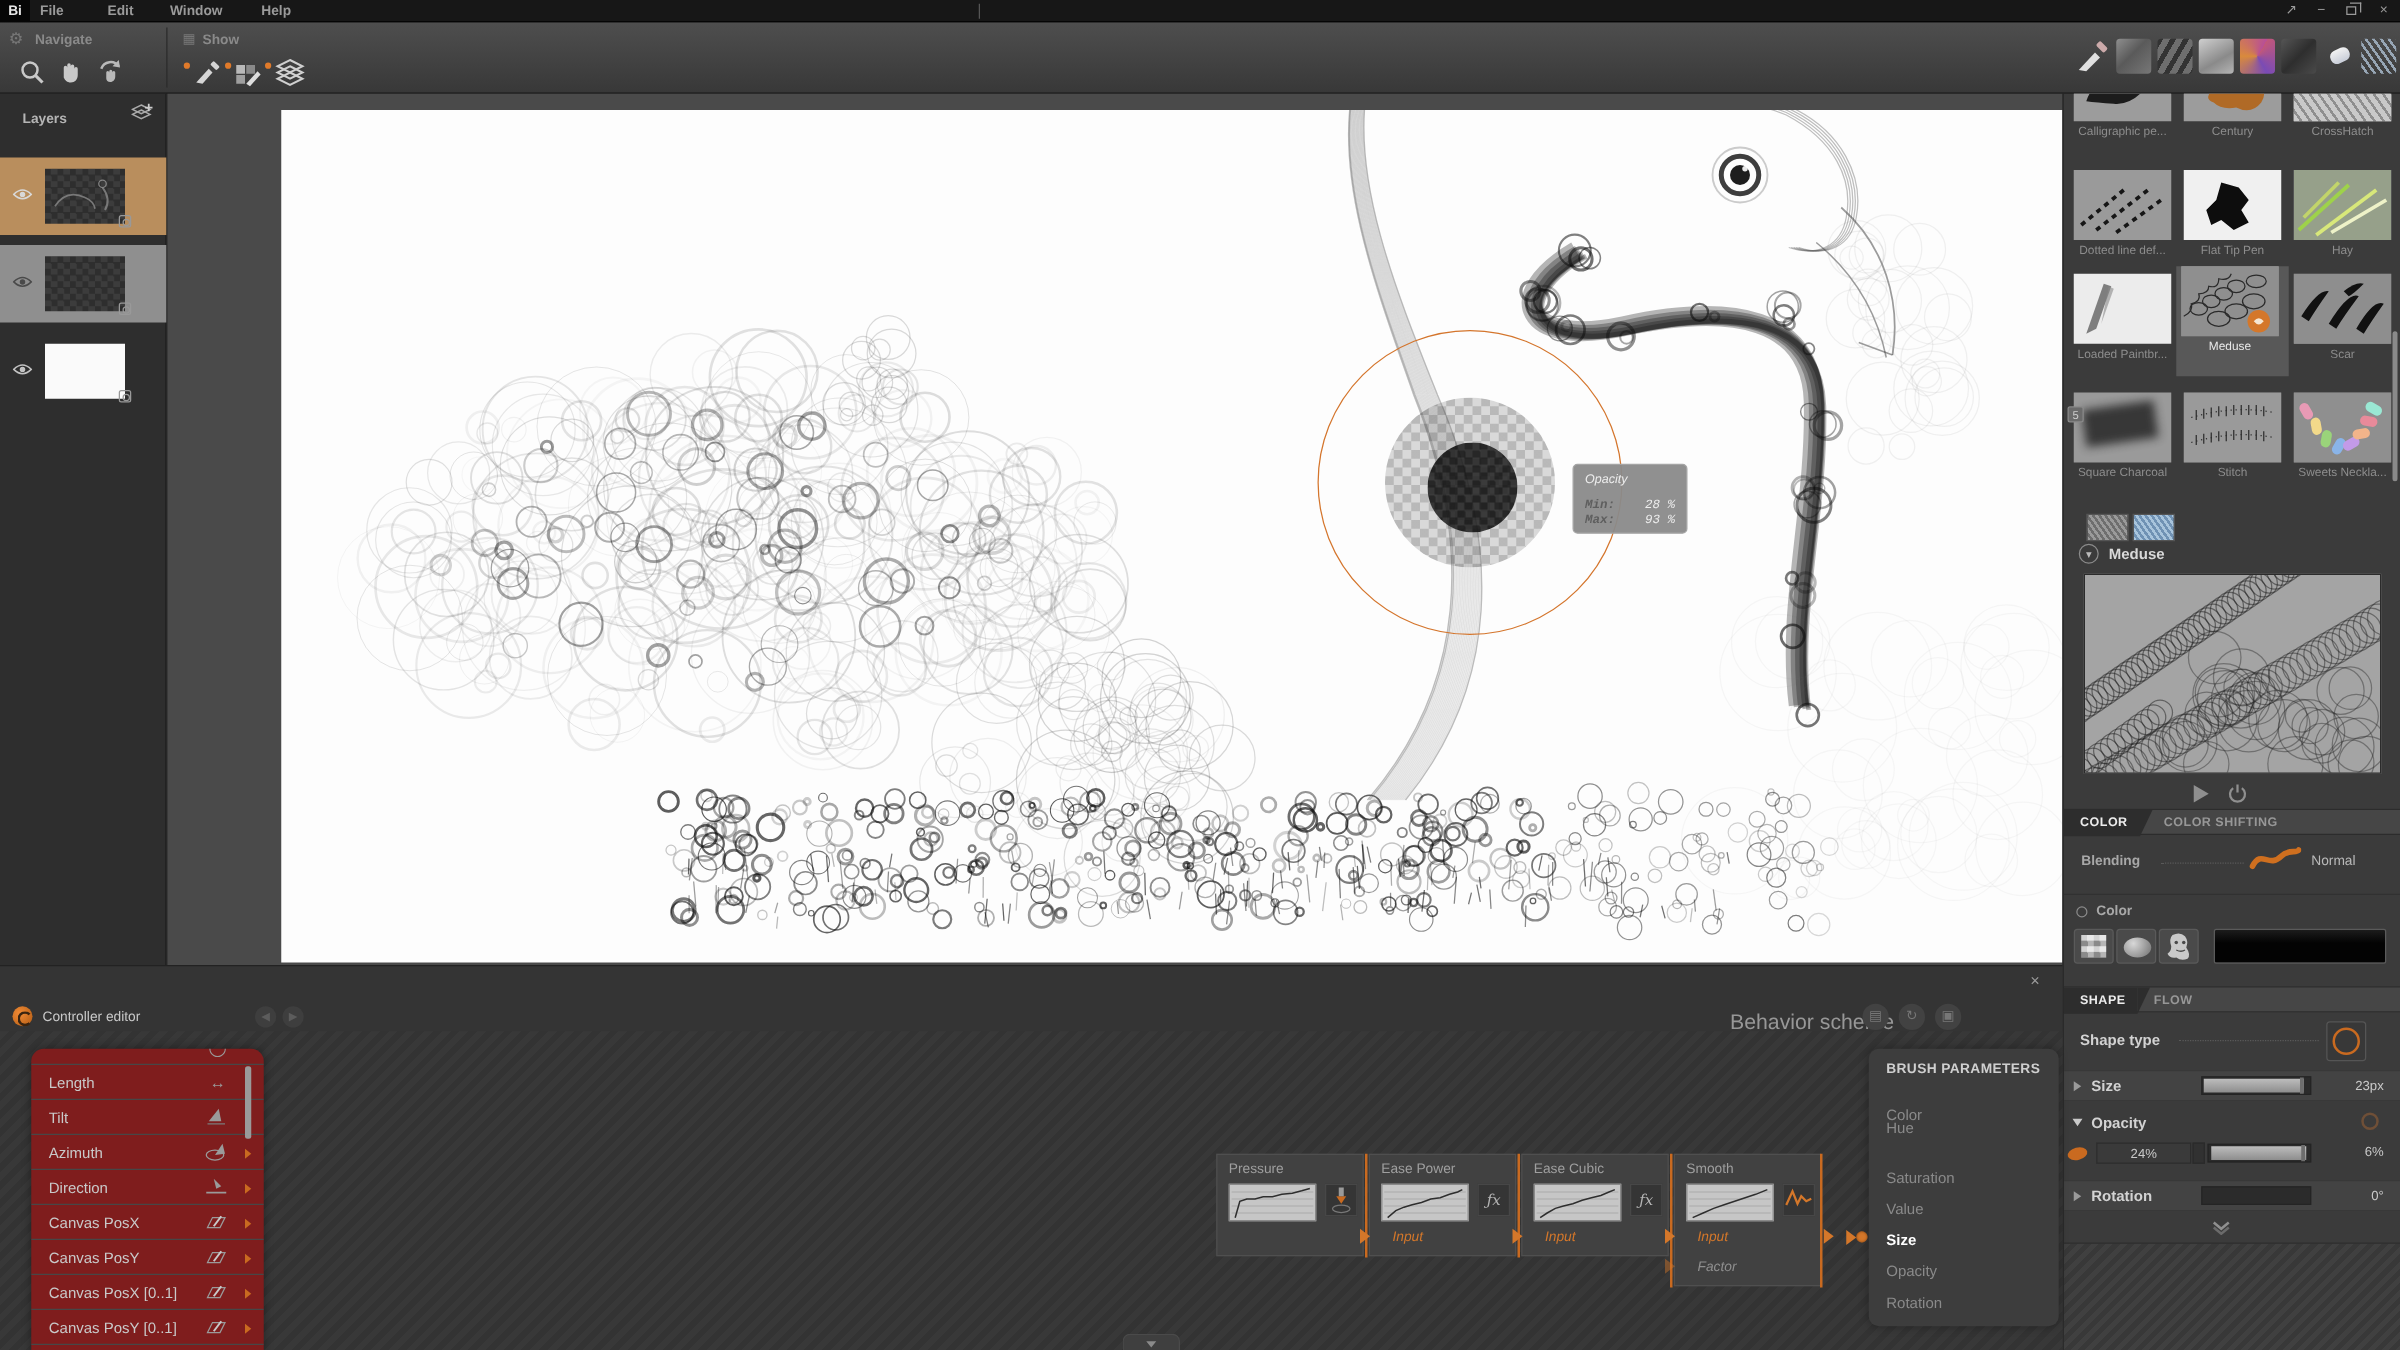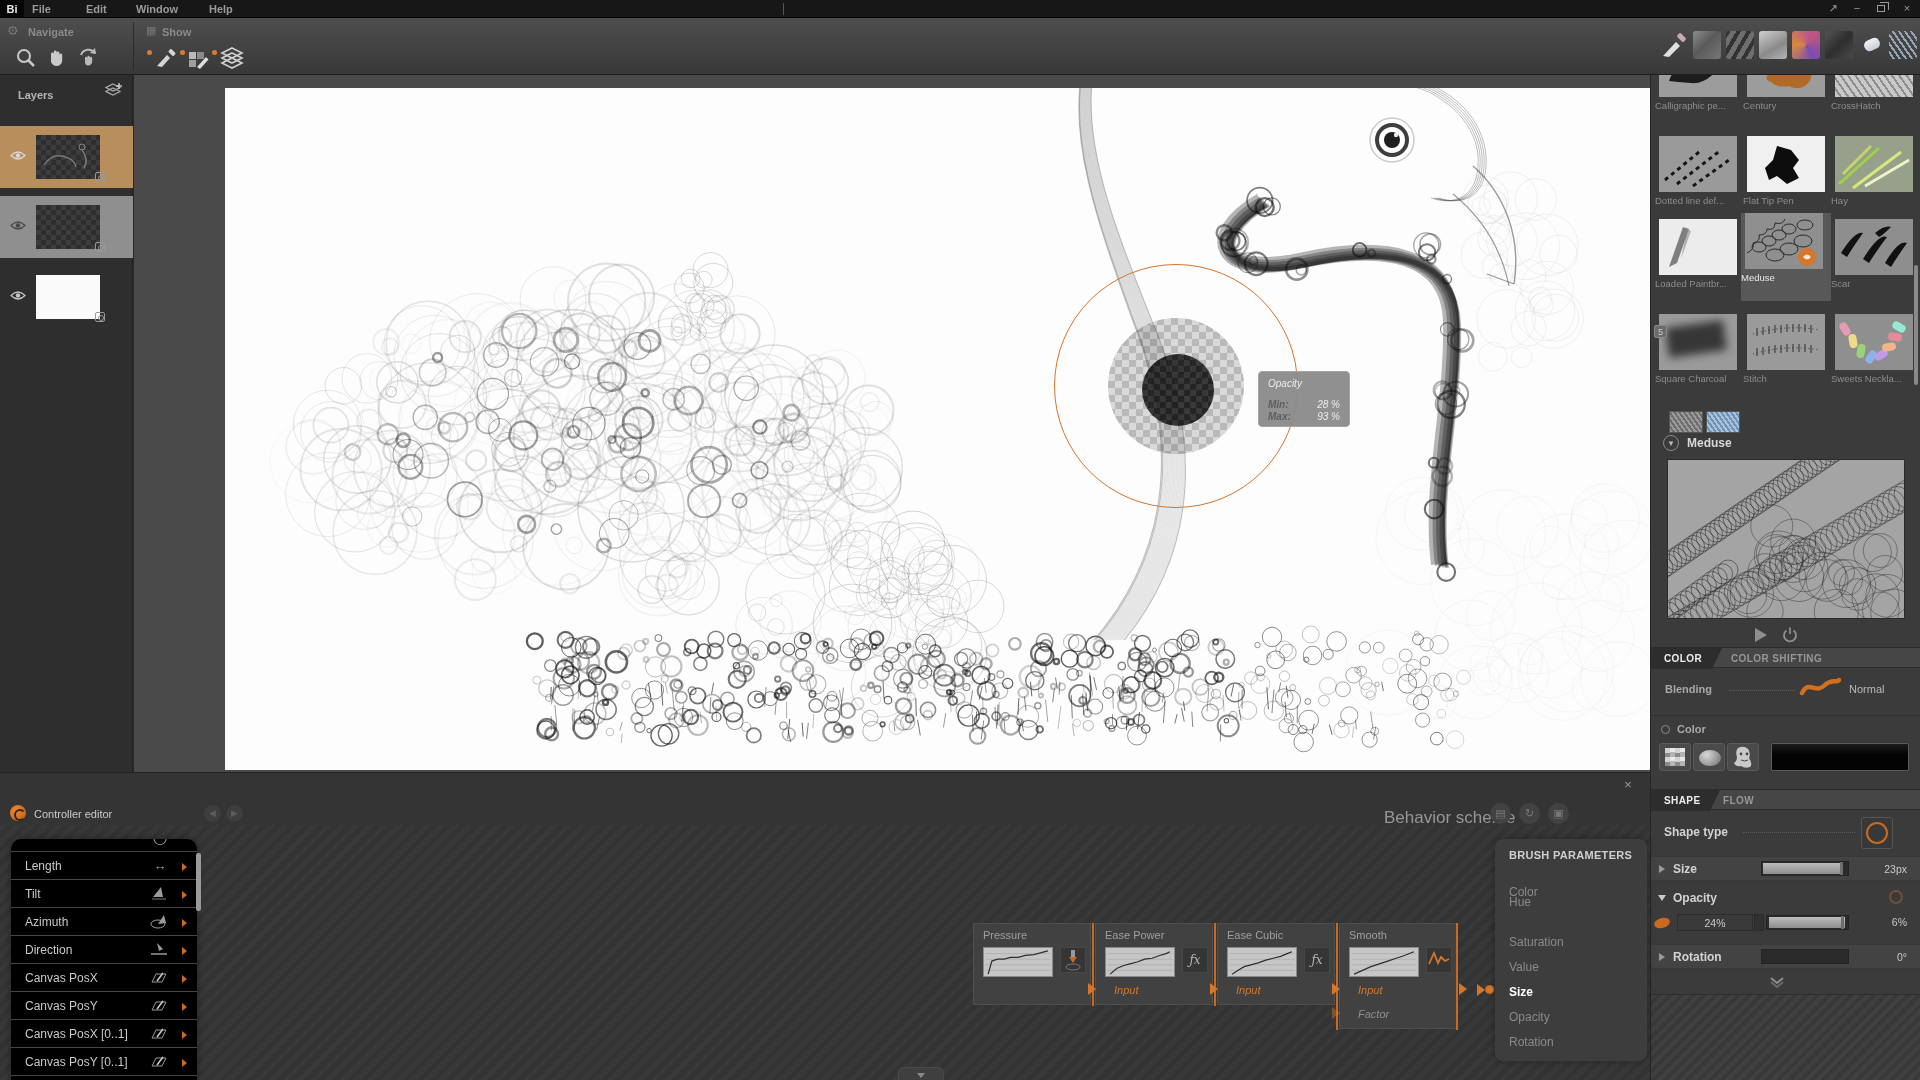--- a/index.html
+++ b/index.html
@@ -60,29 +60,29 @@
     background-image:conic-gradient(rgba(40,40,40,.32) 25%, rgba(90,90,90,.22) 0 50%, rgba(40,40,40,.32) 0 75%, rgba(90,90,90,.22) 0);
     background-size:14px 14px; }
   .cursor-core { position:absolute; left:917px; top:266px; width:72px; height:72px; border-radius:50%;
     background:rgba(30,30,30,.85);
     background-image:conic-gradient(rgba(0,0,0,.35) 25%, transparent 0 50%, rgba(0,0,0,.35) 0 75%, transparent 0);
     background-size:12px 12px; }
   #cursor-tooltip { position:absolute; left:1033px; top:283px; width:92px; height:56px;
     background:rgba(138,138,138,.95); border:1px solid #a5a5a5; border-radius:4px;
     font-size:10px; color:#e6e6e6; }
   #cursor-tooltip .tt-title { position:absolute; left:9px; top:6px; font-style:italic; color:#ededed; }
-  .tt-row { position:absolute; left:9px; right:9px; height:11px; font-style:italic; color:#5e5e5e; font-weight:bold; }
+  .tt-row { position:absolute; left:9px; right:9px; height:11px; font-style:italic; color:#5e5e5e; font-weight:bold;font-family:Liberation Mono, monospace; }
   .tt-row .v { position:absolute; right:0; color:#ededed; font-weight:normal; }
 
   
   #right-panel { position:absolute; left:1650px; top:75px; width:270px; height:1005px; background:#3b3b3b;
     border-left:1px solid #262626; overflow:hidden; font-size:11px; }
   .preset { position:absolute; width:86px; height:76px; }
   .preset .pthumb { position:absolute; left:4px; top:0; width:78px; height:56px; background:#9a9a9a; overflow:hidden; }
-  .preset .plabel { position:absolute; left:0; top:59px; width:86px; text-align:left; color:#8d8d8d;
+  .preset .plabel { position:absolute; left:0; top:59px; width:86px; text-align:center; color:#8d8d8d;
     font-size:9.5px; white-space:nowrap; overflow:hidden; }
   .preset.selected { background:#585858; margin:-6px 0 0 -2px; padding:6px 0 0 2px; width:90px; height:88px; }
   .preset.selected .plabel { color:#e8e8e8; }
   #badge5 { position:absolute; left:3px; top:250px; width:13px; height:13px; background:#6b6b6b;
     border:1px solid #8a8a8a; border-radius:2px; color:#ccc; font-size:9px; text-align:center; line-height:12px; }
   #rp-scroll { position:absolute; right:2px; top:190px; width:4px; height:120px; background:#8a8a8a; border-radius:2px; }
   .mini-thumb { position:absolute; top:336px; width:34px; height:22px; border:1px solid #555; }
   .chev-circle { position:absolute; left:12px; top:360px; width:16px; height:16px; border:1px solid #8a8a8a;
     border-radius:50%; color:#bbb; font-size:9px; text-align:center; line-height:15px; }
   #brush-name { position:absolute; left:36px; top:361px; color:#d8d8d8; font-weight:bold; font-size:12px; }
@@ -127,21 +127,21 @@
     background:radial-gradient(circle at 35% 35%, #f08a35, #b05a12); }
   #ce-logo::after { content:''; position:absolute; left:4px; top:4px; width:8px; height:8px;
     border-radius:50%; border:2px solid #3a2410; border-right-color:transparent; }
   .dim-circle { position:absolute; width:17px; height:17px; border-radius:50%; background:#3e3e3e;
     color:#5c5c5c; text-align:center; line-height:17px; font-size:9px; }
   .bs-btn { position:absolute; top:30px; width:21px; height:21px; border-radius:50%; background:#424242;
     color:#777; text-align:center; line-height:21px; font-size:11px; }
   #ce-close { position:absolute; left:1620px; top:4px; width:16px; height:16px; color:#9a9a9a;
     font-size:13px; text-align:center; line-height:16px; }
 
-  #input-list { position:absolute; left:11px; top:66px; width:186px; height:242px; background:#000000;
+  #input-list { position:absolute; left:25px; top:66px; width:186px; height:242px; background:#7f1d1d;
     border-radius:10px 10px 0 0; box-shadow:0 0 8px rgba(0,0,0,.35); overflow:hidden; }
   .il-row { position:absolute; left:0; width:186px; height:27px; border-bottom:1px solid #474747; }
   .il-row .lbl { position:absolute; left:14px; top:6px; color:#c9c9c9; font-size:12px; }
   .il-row .ic { position:absolute; right:26px; top:4px; width:22px; height:18px; color:#9a9a9a;
     font-size:13px; text-align:center; line-height:18px; font-weight:bold; }
   .il-row .oarr { position:absolute; right:10px; top:10px; width:0; height:0;
     border-left:5px solid #c96a20; border-top:4px solid transparent; border-bottom:4px solid transparent; }
   #il-scroll { position:absolute; left:196px; top:80px; width:5px; height:58px; background:#9a9a9a; border-radius:2px; }
 
   .node { position:absolute; background:#414141; border:1px solid #4f4f4f; }

